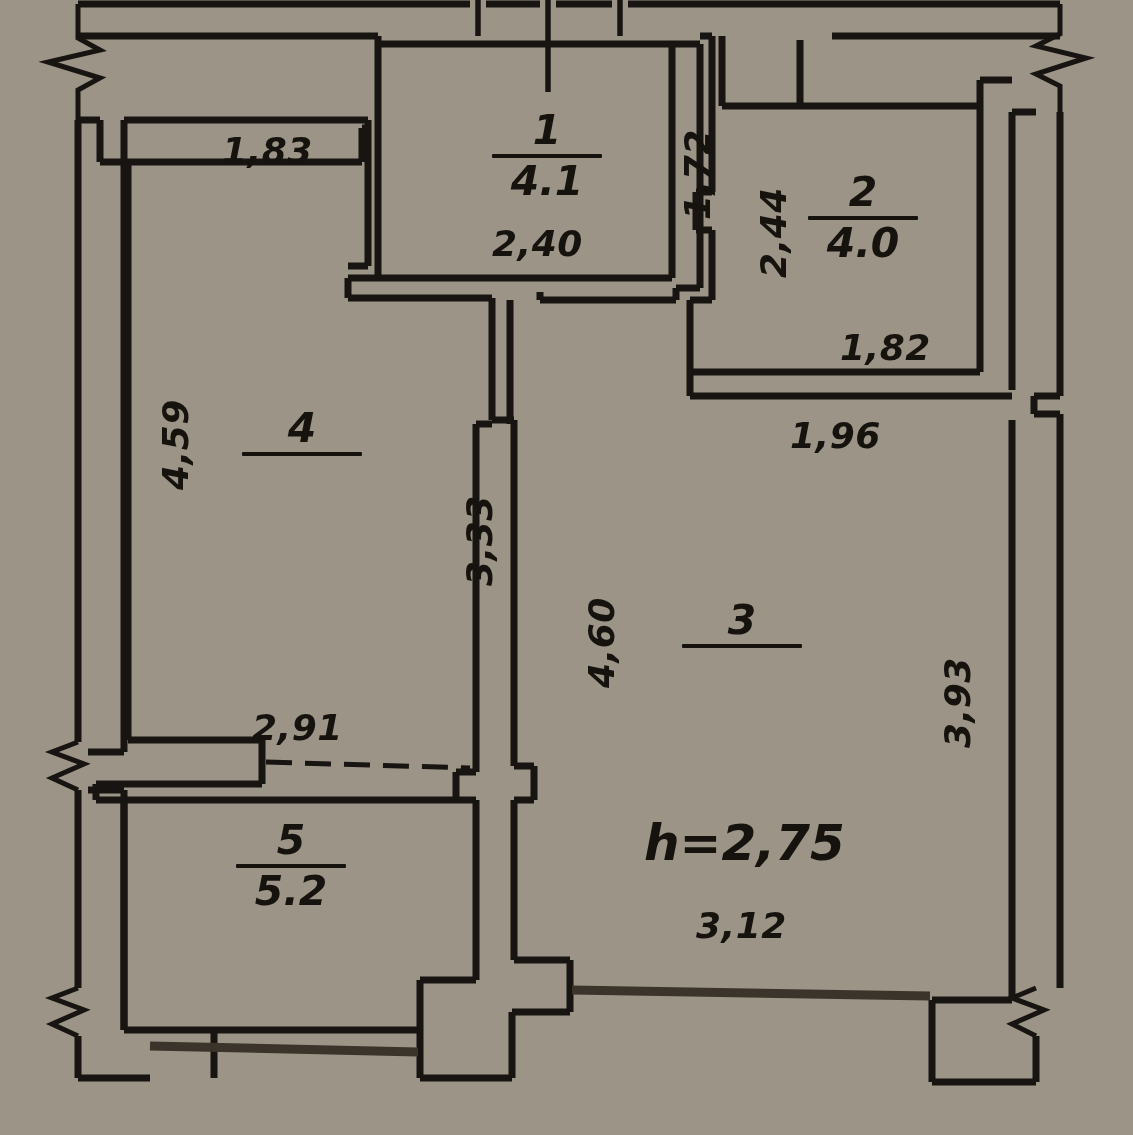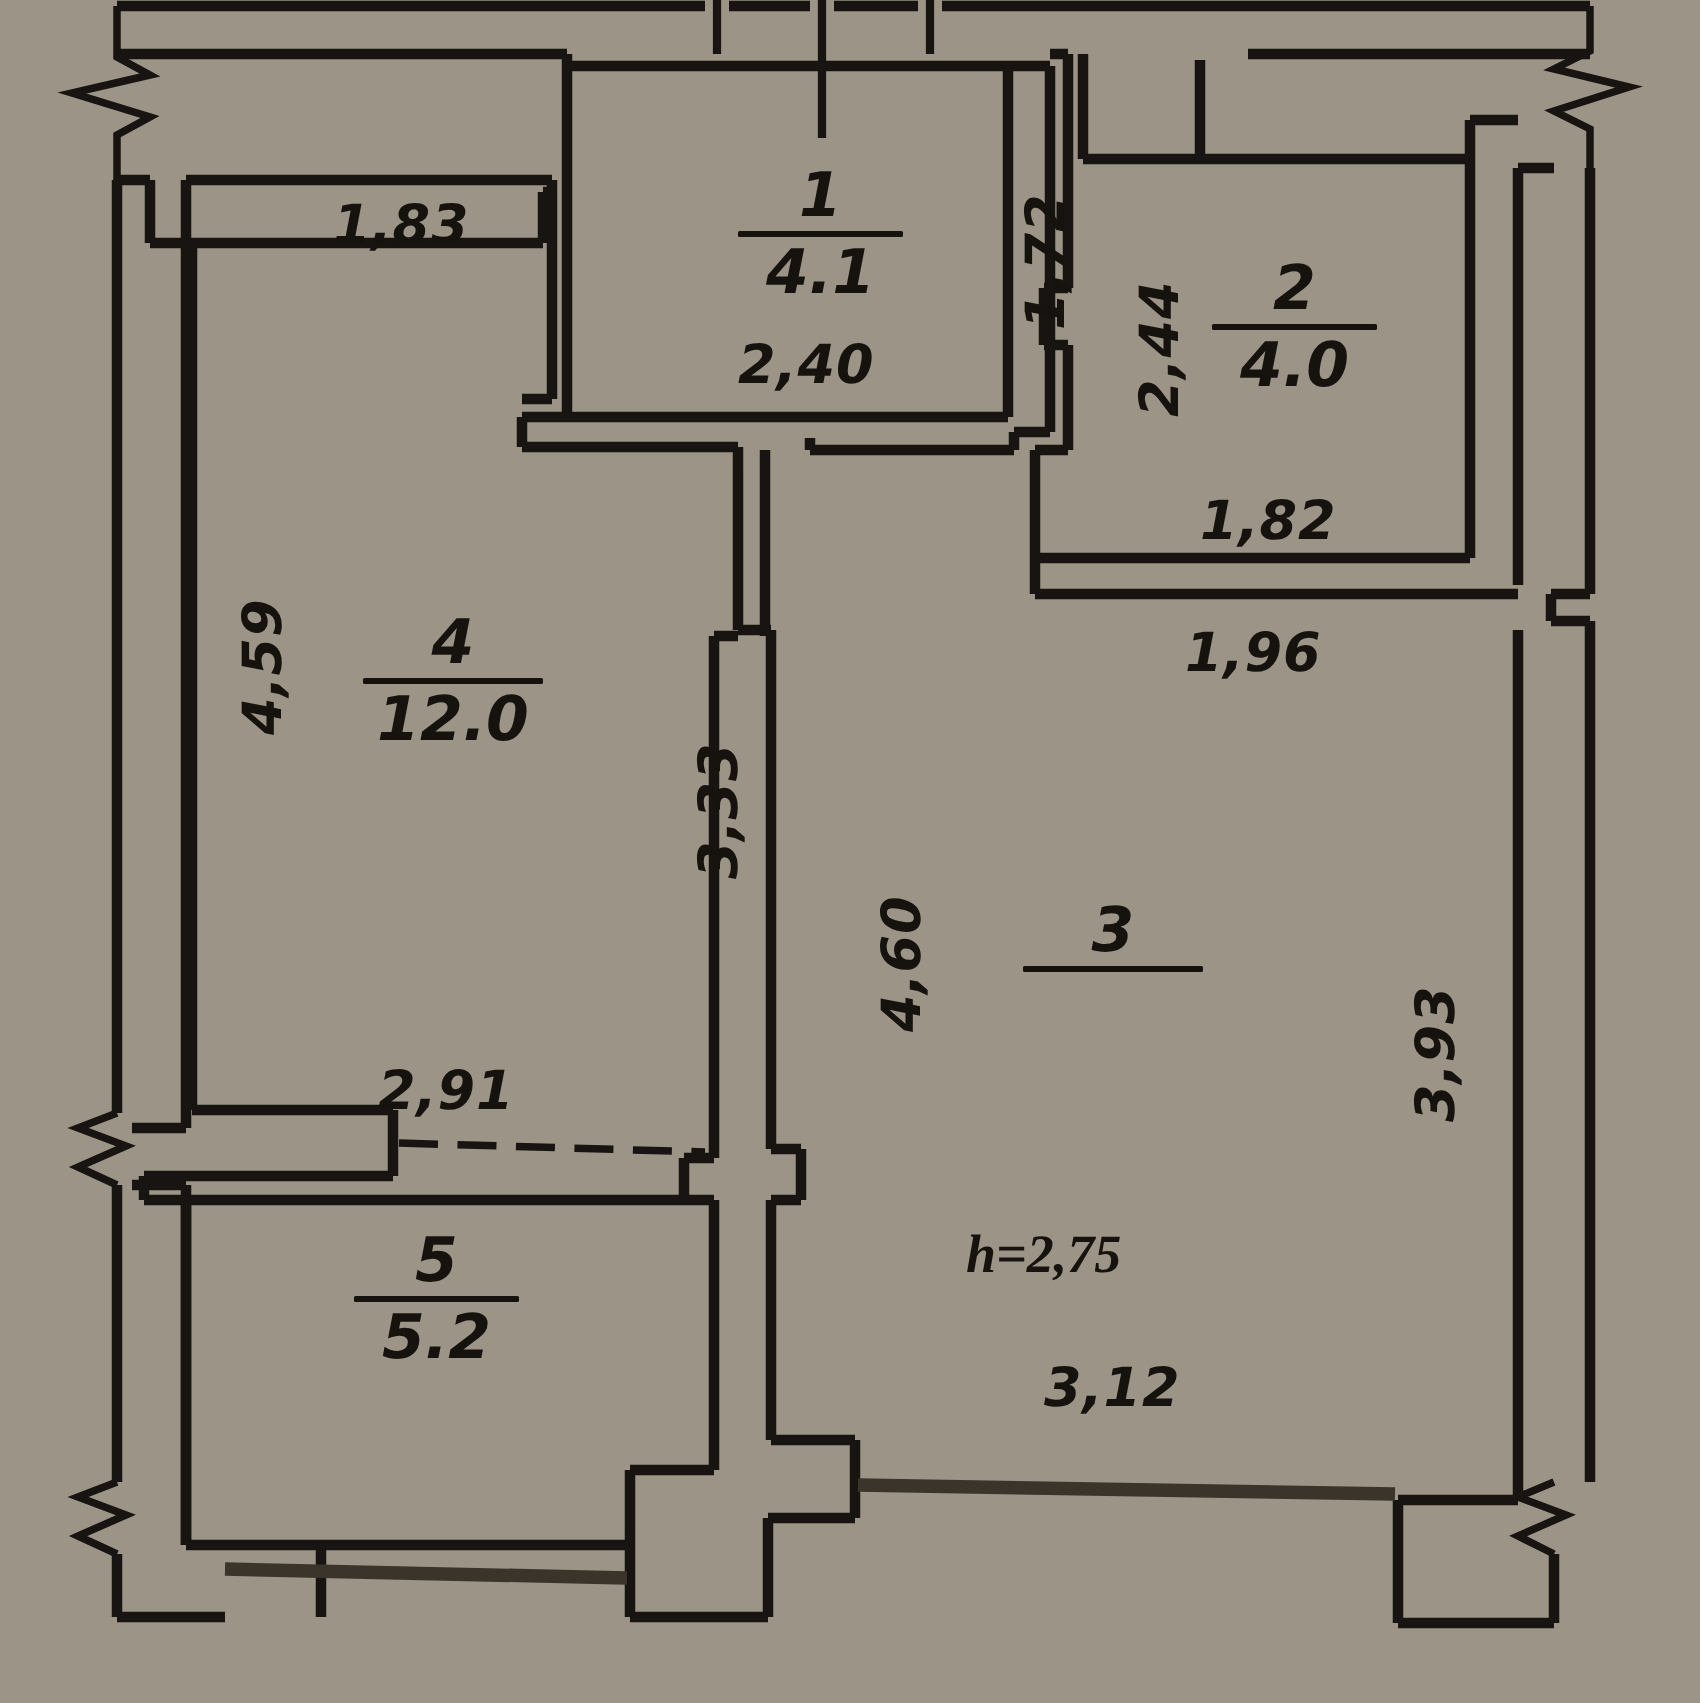--- a/index.html
+++ b/index.html
@@ -96,24 +96,23 @@
     background: #16130f;
     margin: 1px 0 2px 0;
     border-radius: 1px;
   }
   .room-tag .area {
     display: block;
     font-size: 41px;
     line-height: 1.05;
   }
   .height-note {
-    font-size: 36px;
+    font-size: 50px;
     font-style: italic;
     font-weight: 700;
-    font-family: Liberation Serif, serif;
   }
 </style>
 </head>
 <body>
 
 <div id="plan-root">
 
   <svg id="plan-svg" viewBox="0 0 1133 1135">
 
     <g>
@@ -311,34 +310,33 @@
   </div>
 
   <div class="lbl room-tag" style="left:682px; top:600px; width:120px;">
     <span class="num">3</span>
     <span class="rule"></span>
   </div>
 
   <div class="lbl room-tag" style="left:242px; top:408px; width:120px;">
     <span class="num">4</span>
     <span class="rule"></span>
-    <span class="area">12.0</span>
   </div>
 
   <div class="lbl room-tag" style="left:236px; top:820px; width:110px;">
     <span class="num">5</span>
     <span class="rule"></span>
     <span class="area">5.2</span>
   </div>
 
   <div class="lbl dim" style="left:206px; top:133px;margin-left:16px;">1,83</div>
 
   <div class="lbl dim" style="left:492px; top:226px;">2,40</div>
 
-  <div class="lbl dim" style="left:800px; top:330px;text-align:right;">1,82</div>
+  <div class="lbl dim" style="left:840px; top:330px;text-align:right;">1,82</div>
 
   <div class="lbl dim" style="left:790px; top:418px;text-align:right;">1,96</div>
 
   <div class="lbl dim" style="left:252px; top:710px;">2,91</div>
 
   <div class="lbl dim" style="left:696px; top:908px;">3,12</div>
 
   <div class="lbl height-note" style="left:644px; top:818px;">h=2,75</div>
 
   <div class="lbl dim dim-v" style="left:158px; top:490px; transform: rotate(-90deg); transform-origin: 0 0;">4,59</div>

